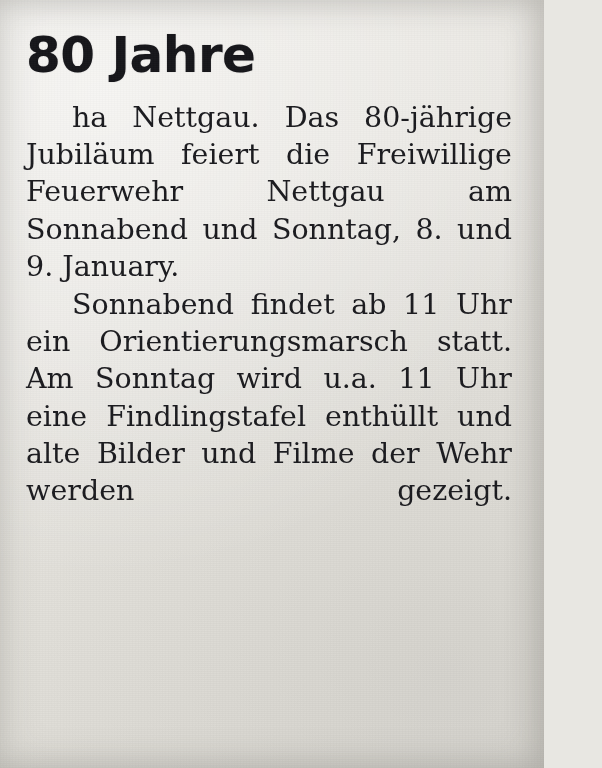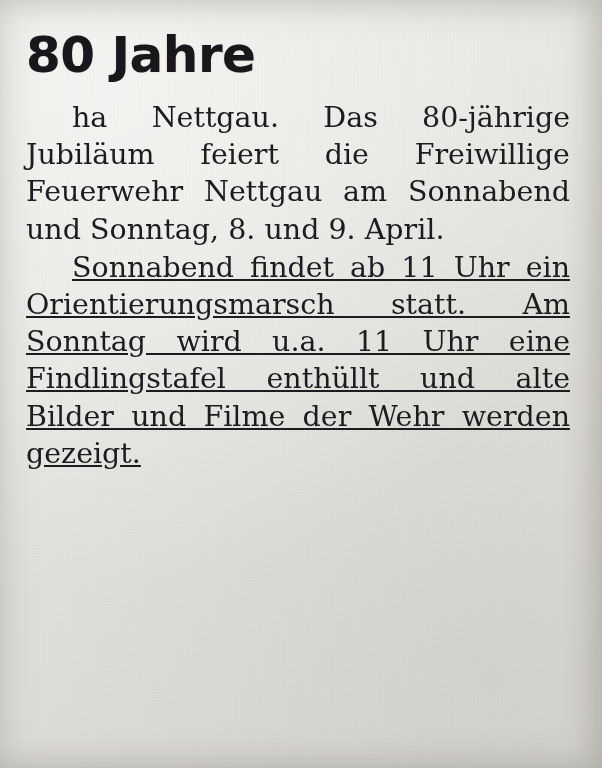--- a/index.html
+++ b/index.html
@@ -8,21 +8,21 @@
   }
   body {
     width: 602px;
     height: 768px;
     background: #e8e7e2;
     font-family: "DejaVu Serif", serif;
     overflow: hidden;
   }
   .clipping {
     position: relative;
-    width: 602px;
+    width: 544px;
     height: 768px;
     box-sizing: border-box;
     padding: 26px 30px 10px 26px;
     background:
       radial-gradient(circle at 18% 12%, rgba(255,255,255,0.55), rgba(255,255,255,0) 60%),
       radial-gradient(circle at 82% 88%, rgba(190,188,182,0.35), rgba(255,255,255,0) 65%),
       linear-gradient(168deg, #eceae5 0%, #e7e5e0 40%, #e3e1db 72%, #dedcd6 100%);
   }
   .grain {
     pointer-events: none;
@@ -65,37 +65,36 @@
   }
   .body-text p {
     margin: 0;
     text-indent: 46px;
   }
   .body-text p + p {
     margin-top: 1px;
   }
   .para-last {
     text-align: justify;
-    text-decoration: underline;
   }
   .para-last::after {
     content: "";
     display: inline-block;
     width: 100%;
   }
 </style>
 </head>
 <body>
 
 <div class="clipping">
 
   <h1 class="headline">
     <span class="line">80 Jahre</span>
   </h1>
 
   <div class="body-text">
-    <p>ha Nettgau. Das 80-jährige Jubiläum feiert die Freiwillige Feuerwehr Nettgau am Sonnabend und Sonntag, 8. und 9. April.</p>
+    <p>ha Nettgau. Das 80-jährige Jubiläum feiert die Freiwillige Feuerwehr Nettgau am Sonnabend und Sonntag, 8. und 9. January.</p>
     <p class="para-last">Sonnabend findet ab 11 Uhr ein Orientierungsmarsch statt. Am Sonntag wird u.a. 11 Uhr eine Findlingstafel enthüllt und alte Bilder und Filme der Wehr werden gezeigt.</p>
   </div>
 
   <div class="grain"></div>
   <div class="edge-shadow"></div>
 </div>
 
 </body></html>

